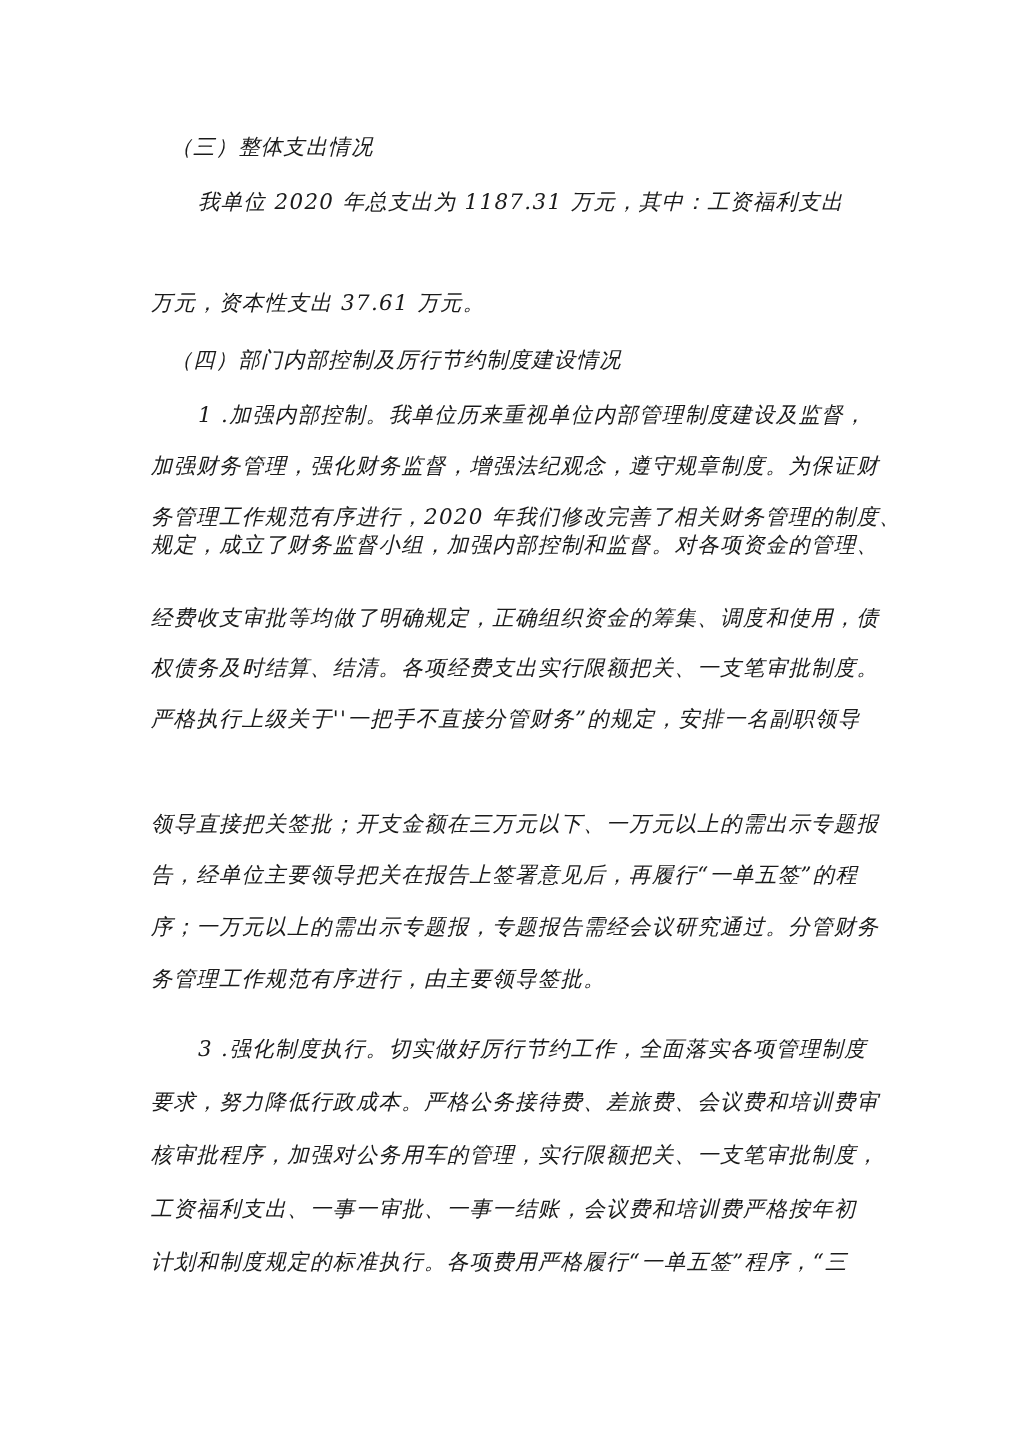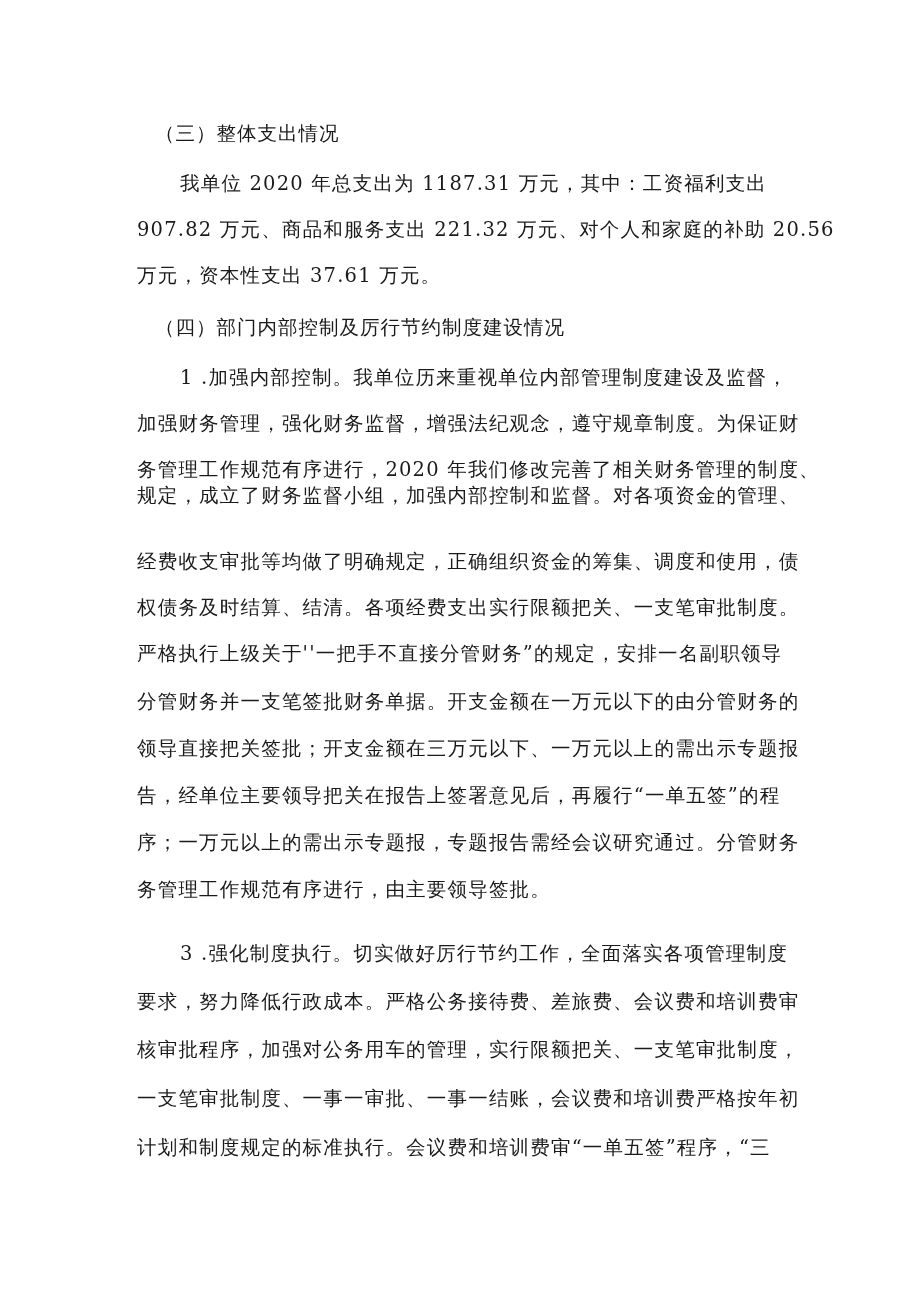--- a/index.html
+++ b/index.html
@@ -1,46 +1,44 @@
 <!DOCTYPE html>
 <html><head>
 <meta charset="utf-8">
 <style>
   html, body { margin: 0; padding: 0; background: #ffffff; }
   body { width: 920px; height: 1301px; position: relative; overflow: hidden;
          font-family: "DejaVu Serif", "Liberation Serif", serif; color: #1a1a1a; }
-  .page { position: absolute; left: 0; top: 0; width: 920px; height: 1301px; }
+  .page { position: absolute; left: 0; top: 0; width: 920px; height: 1301px; font-style: italic; }
   .line { position: absolute; left: 137px; font-size: 19.5px; line-height: 24px;
           white-space: nowrap; letter-spacing: 1.2px; }
   .heading { left: 155px; letter-spacing: 1px; }
   .indent { left: 180px; }
 </style>
 </head>
 <body>
 
 <div class="page">
   <div class="line heading" style="top:122px">（三）整体支出情况</div>
 
   <div class="line indent" style="top:172px">我单位 2020 年总支出为 1187.31 万元，其中：工资福利支出</div>
-  <div class="line" style="top:218px">907.82 万元、商品和服务支出 221.32 万元、对个人和家庭的补助 20.56</div>
   <div class="line" style="top:264px">万元，资本性支出 37.61 万元。</div>
 
   <div class="line heading" style="top:316px">（四）部门内部控制及厉行节约制度建设情况</div>
 
   <div class="line indent" style="top:366px">1 .加强内部控制。我单位历来重视单位内部管理制度建设及监督，</div>
   <div class="line" style="top:412px">加强财务管理，强化财务监督，增强法纪观念，遵守规章制度。为保证财</div>
   <div class="line" style="top:458px">务管理工作规范有序进行，2020 年我们修改完善了相关财务管理的制度、</div>
   <div class="line" style="top:484px">规定，成立了财务监督小组，加强内部控制和监督。对各项资金的管理、</div>
   <div class="line" style="top:550px">经费收支审批等均做了明确规定，正确组织资金的筹集、调度和使用，债</div>
   <div class="line" style="top:596px">权债务及时结算、结清。各项经费支出实行限额把关、一支笔审批制度。</div>
   <div class="line" style="top:642px">严格执行上级关于''一把手不直接分管财务”的规定，安排一名副职领导</div>
-  <div class="line" style="top:690px">分管财务并一支笔签批财务单据。开支金额在一万元以下的由分管财务的</div>
   <div class="line" style="top:737px">领导直接把关签批；开支金额在三万元以下、一万元以上的需出示专题报</div>
   <div class="line" style="top:784px">告，经单位主要领导把关在报告上签署意见后，再履行“一单五签”的程</div>
   <div class="line" style="top:831px">序；一万元以上的需出示专题报，专题报告需经会议研究通过。分管财务</div>
   <div class="line" style="top:878px">务管理工作规范有序进行，由主要领导签批。</div>
 
   <div class="line indent" style="top:942px">3 .强化制度执行。切实做好厉行节约工作，全面落实各项管理制度</div>
   <div class="line" style="top:990px">要求，努力降低行政成本。严格公务接待费、差旅费、会议费和培训费审</div>
   <div class="line" style="top:1038px">核审批程序，加强对公务用车的管理，实行限额把关、一支笔审批制度，</div>
-  <div class="line" style="top:1087px">一支笔审批制度、一事一审批、一事一结账，会议费和培训费严格按年初</div>
-  <div class="line" style="top:1136px">计划和制度规定的标准执行。会议费和培训费审“一单五签”程序，“三</div>
+  <div class="line" style="top:1087px">工资福利支出、一事一审批、一事一结账，会议费和培训费严格按年初</div>
+  <div class="line" style="top:1136px">计划和制度规定的标准执行。各项费用严格履行“一单五签”程序，“三</div>
 </div>
 
 </body></html>

